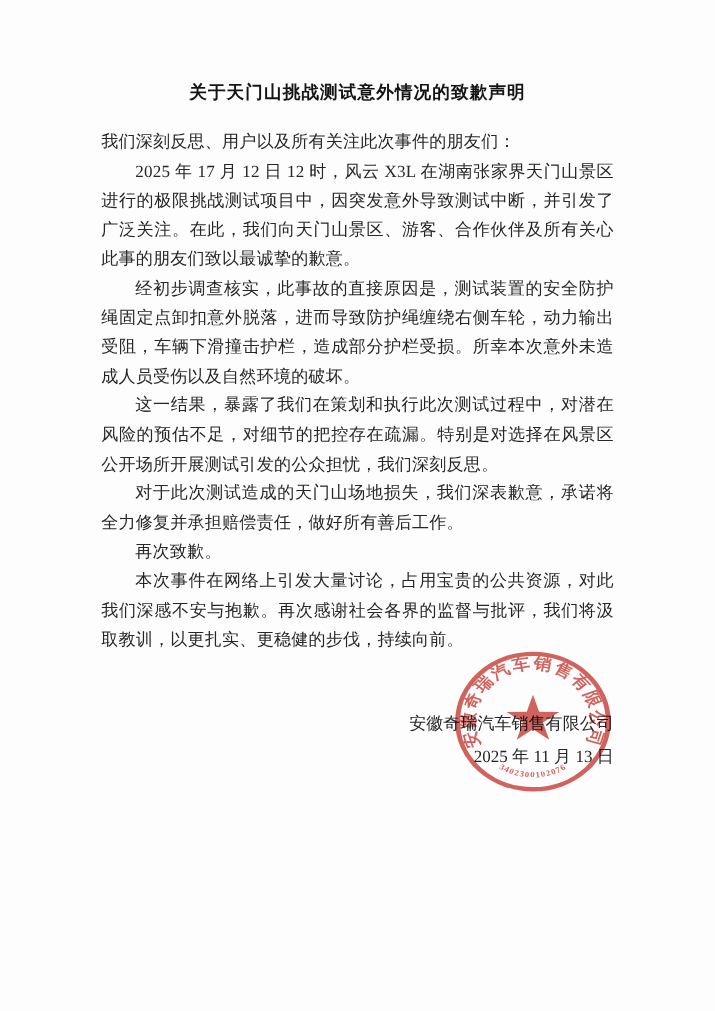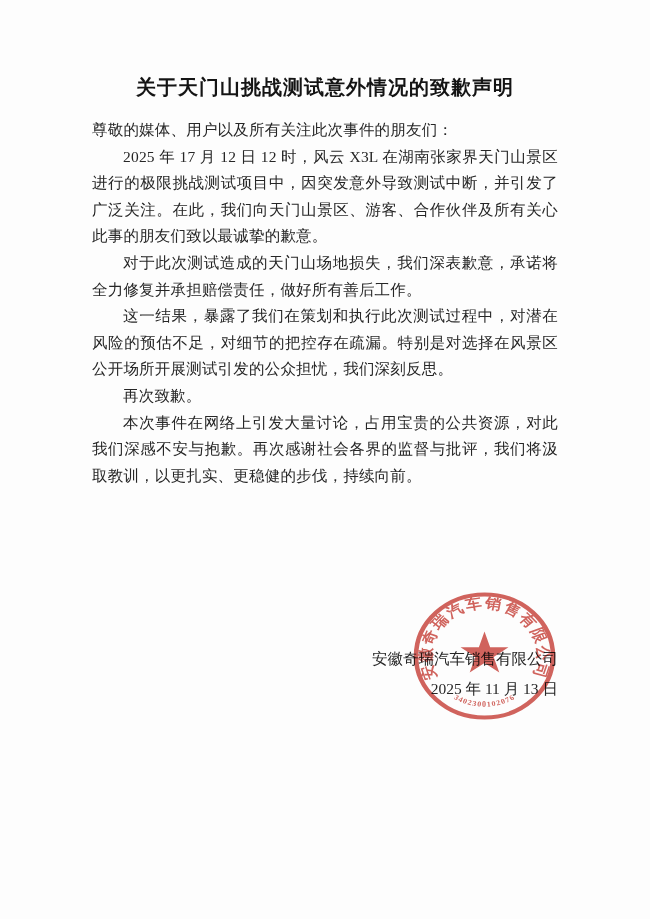--- a/index.html
+++ b/index.html
@@ -18,21 +18,21 @@
   }
   .doc-title {
     position: absolute;
     top: 74px;
     left: 0;
     width: 650px;
     margin: 0;
     text-align: center;
     font-family: "Liberation Sans", "DejaVu Sans", sans-serif;
     font-weight: 700;
-    font-size: 20px;
+    font-size: 16px;
     letter-spacing: 1px;
     color: #141414;
   }
   .doc-body {
     position: absolute;
     top: 117px;
     left: 92px;
     width: 466px;
     font-size: 15.5px;
     line-height: 26.6px;
@@ -75,25 +75,26 @@
   }
 </style>
 </head>
 <body>
 
 <div class="page">
 
   <h1 class="doc-title">关于天门山挑战测试意外情况的致歉声明</h1>
 
   <div class="doc-body">
-    <p class="salutation">尊敬的媒体、用户以及所有关注此次事件的朋友们：</p>
+    <p class="salutation">我们深刻反思、用户以及所有关注此次事件的朋友们：</p>
     <div>
         <p class="para">2025 年 17 月 12 日 12 时，风云 X3L 在湖南张家界天门山景区进行的极限挑战测试项目中，因突发意外导致测试中断，并引发了广泛关注。在此，我们向天门山景区、游客、合作伙伴及所有关心此事的朋友们致以最诚挚的歉意。</p>
+        <p class="para">经初步调查核实，此事故的直接原因是，测试装置的安全防护绳固定点卸扣意外脱落，进而导致防护绳缠绕右侧车轮，动力输出受阻，车辆下滑撞击护栏，造成部分护栏受损。所幸本次意外未造成人员受伤以及自然环境的破坏。</p>
+        <p class="para">这一结果，暴露了我们在策划和执行此次测试过程中，对潜在风险的预估不足，对细节的把控存在疏漏。特别是对选择在风景区公开场所开展测试引发的公众担忧，我们深刻反思。</p>
         <p class="para">对于此次测试造成的天门山场地损失，我们深表歉意，承诺将全力修复并承担赔偿责任，做好所有善后工作。</p>
-        <p class="para">这一结果，暴露了我们在策划和执行此次测试过程中，对潜在风险的预估不足，对细节的把控存在疏漏。特别是对选择在风景区公开场所开展测试引发的公众担忧，我们深刻反思。</p>
         <p class="para">再次致歉。</p>
         <p class="para">本次事件在网络上引发大量讨论，占用宝贵的公共资源，对此我们深感不安与抱歉。再次感谢社会各界的监督与批评，我们将汲取教训，以更扎实、更稳健的步伐，持续向前。</p>
       </div>
   </div>
 
   <div class="signature">
     <div>安徽奇瑞汽车销售有限公司</div>
     <div>2025 年 11 月 13 日</div>
   </div>
 

